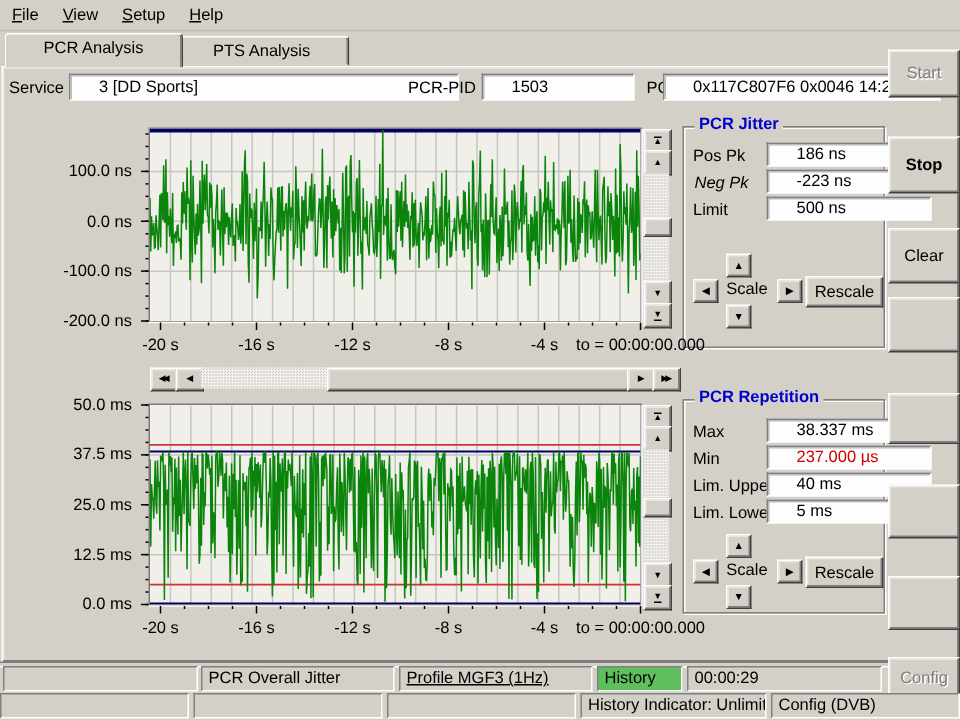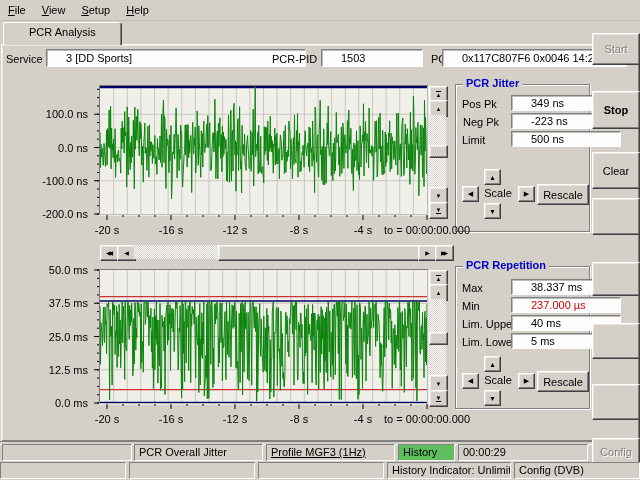--- a/index.html
+++ b/index.html
@@ -47,20 +47,21 @@
   .xlab{width:44px;text-align:center;}
 </style>
 </head>
 <body>
 
 <div class="screen">
 
   <div class="abs menubar" id="menubar"><span class="menu-item">File</span><span class="menu-item">View</span><span class="menu-item">Setup</span><span class="menu-item">Help</span></div>
 
   <div class="abs tab" style="left:3px;top:22px;height:22px;z-index:3;border-bottom:none;">PCR Analysis</div>
+  <div class="abs tab" style="left:116px;top:24px;height:18px;">PTS Analysis</div>
 
   <div class="abs raised" style="left:1px;top:44px;width:637px;height:396px;"></div>
 
   <div class="abs lbl" style="left:6px;top:51px;">Service</div>
   <div class="abs field" style="left:46px;top:49px;width:220px;height:16px;">3 [DD Sports]</div>
   <div class="abs lbl" style="left:272px;top:51px;">PCR-PID</div>
   <div class="abs field" style="left:321px;top:49px;width:62px;height:16px;">1503</div>
   <div class="abs lbl" style="left:398px;top:51px;margin-left:33px;">PCR(to)</div>
   <div class="abs field" style="left:442px;top:49px;width:145px;height:16px;">0x117C807F6  0x0046  14:29:15</div>
 
@@ -234,22 +235,22 @@
       </div>
     <div class="sb-btn raised" style="left:335px;width:17px;">
         <span class="dbl">▶▶</span>
       </div>
   </div>
 
   <div class="abs gbox" style="left:455px;top:84px;width:133px;height:146px;">
     <div class="gtitle">PCR Jitter</div>
     <div id="jitter-rows">
         <div class="abs lbl" style="left:6px;top:11px;">Pos Pk</div>
-        <div class="abs field" style="left:55px;top:10px;width:70px;height:14px;line-height:14px;color:#000000;">349 ns</div>
-        <div class="abs lbl" style="left:7px;top:29px;">Neg Pk</div>
+        <div class="abs field" style="left:55px;top:10px;width:70px;height:14px;line-height:14px;color:#000000;">186 ns</div>
+        <div class="abs lbl" style="left:7px;top:29px;font-style:italic;">Neg Pk</div>
         <div class="abs field" style="left:55px;top:28px;width:70px;height:14px;line-height:14px;color:#000000;">-223 ns</div>
         <div class="abs lbl" style="left:6px;top:47px;">Limit</div>
         <div class="abs field" style="left:55px;top:46px;width:70px;height:14px;line-height:14px;color:#000000;">500 ns</div>
       </div>
     <div class="abs sbtn raised" style="left:28px;top:84px;width:15px;height:14px;">
         <span>▲</span>
       </div>
     <div class="abs sbtn raised" style="left:6px;top:101px;width:15px;height:14px;">
         <span>◀</span>
       </div>

